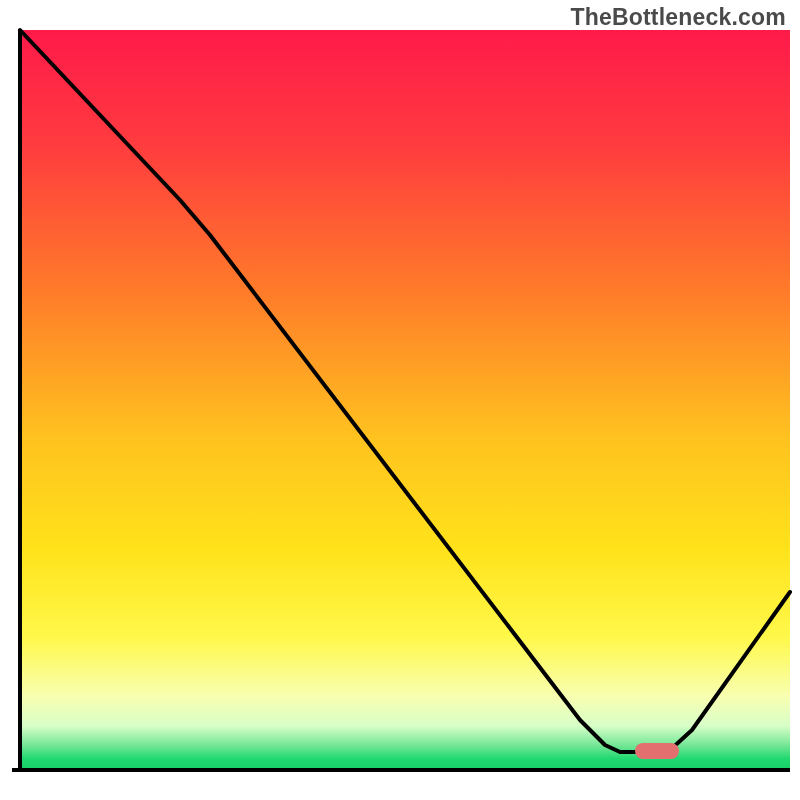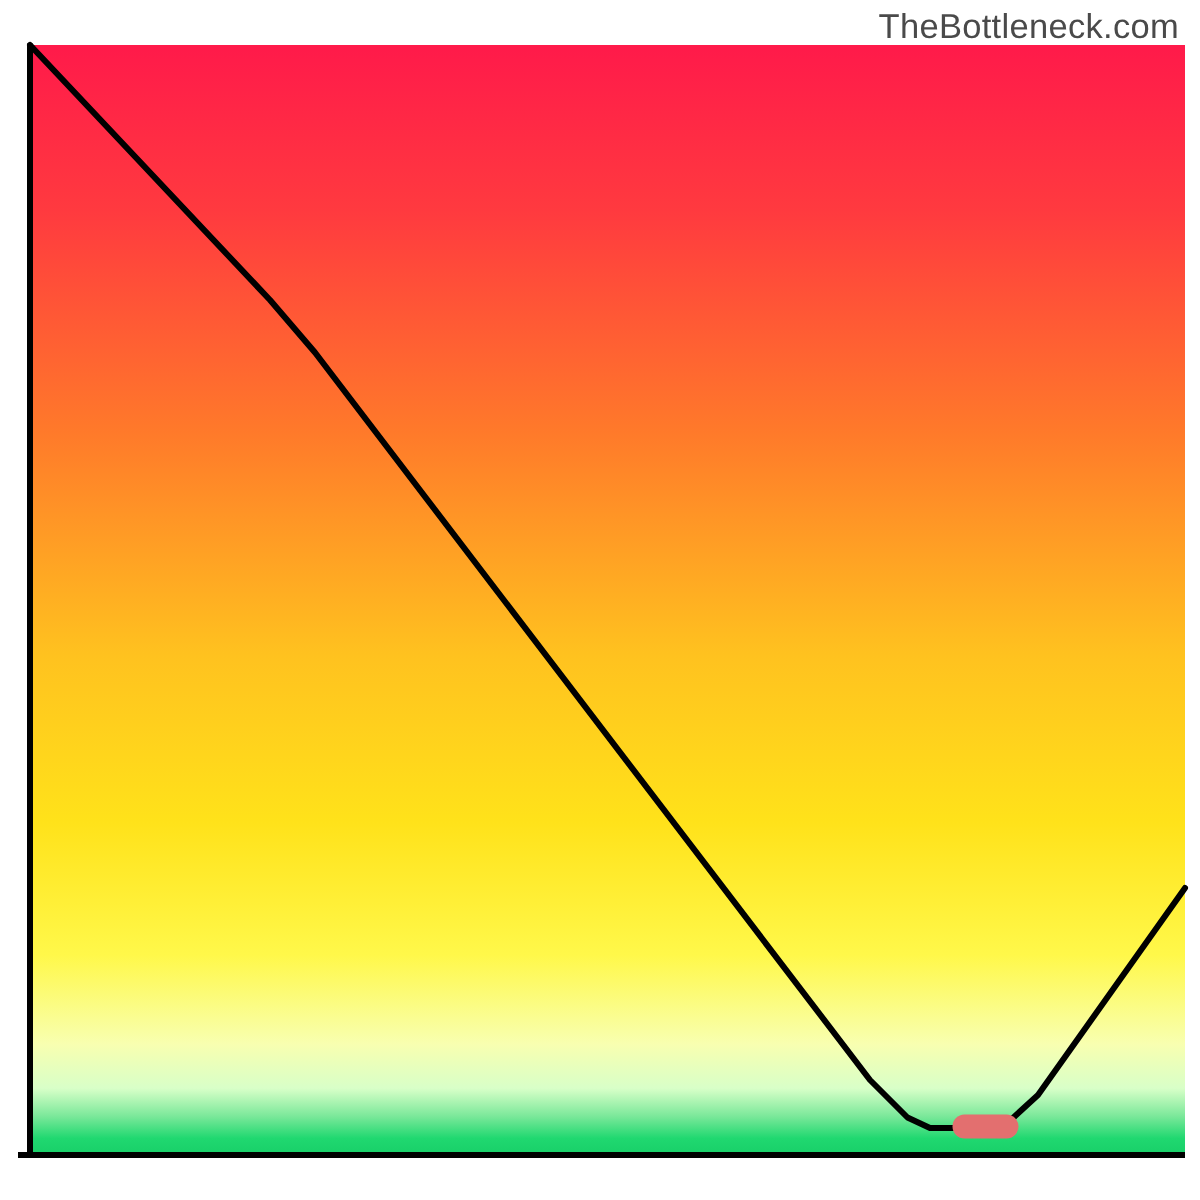--- a/index.html
+++ b/index.html
@@ -13,21 +13,21 @@
   .chart-container {
     position: relative;
     width: 800px;
     height: 800px;
   }
   .watermark {
     position: absolute;
     top: 4px;
     right: 14px;
     font-size: 23px;
-    font-weight: normal;
+    font-weight: bold;
     color: #4a4a4a;
     letter-spacing: 0.2px;
     z-index: 5;
   }
   svg {
     display: block;
   }
 </style>
 </head>
 <body>

